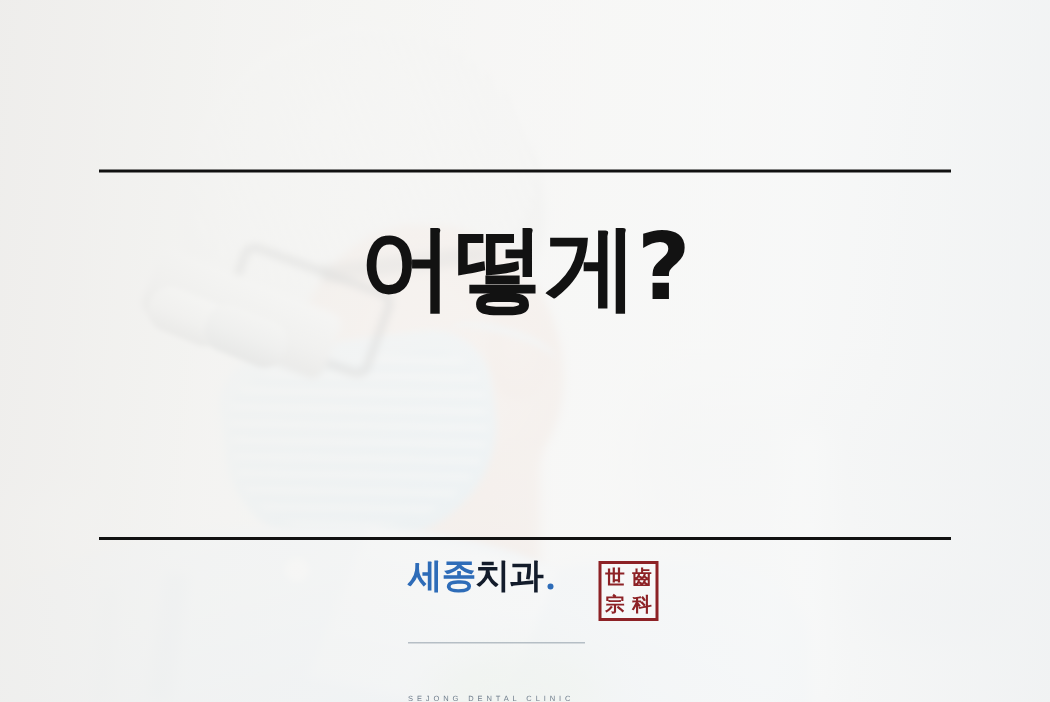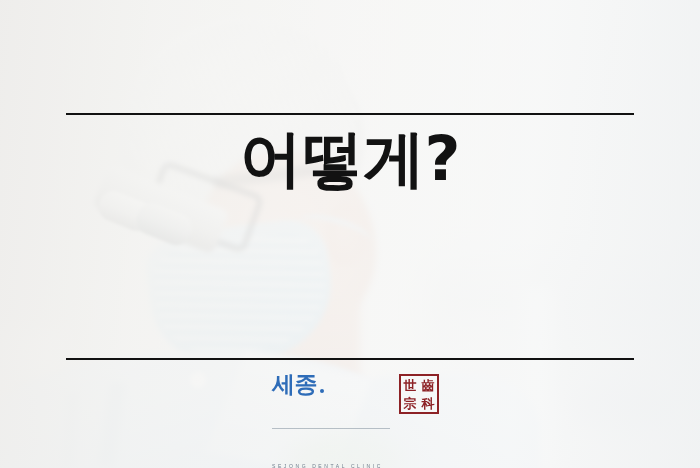--- a/index.html
+++ b/index.html
@@ -377,21 +377,21 @@
     font-size: 62px;
     line-height: 1.02;
     letter-spacing: -0.5px;
     font-family: "DejaVu Sans", "Liberation Sans", sans-serif;
   }
   .headline .line {
     display: block;
     white-space: nowrap;
   }
   .headline .line-2 {
-    margin-top: 1px;
+    margin-top: 20px;
   }
 
   
   .logo {
     position: absolute;
     left: 272px;
     top: 373px;
     width: 175px;
     height: 42px;
     display: flex;
@@ -514,20 +514,21 @@
     <div class="headline">
       <span class="line line-2">어떻게?</span>
     </div>
 
     <div class="rule rule-bottom"></div>
 
     <div class="logo">
       <div class="logo-word">
         <div class="logo-main">
           <span class="logo-blue">세종</span>
+          <span class="logo-dark">치과</span>
           <span class="logo-dot"></span>
         </div>
         <div class="logo-underline"></div>
         <div class="logo-tagline">SEJONG DENTAL CLINIC</div>
       </div>
       <div class="logo-seal">
         <span>世</span>
         <span>齒</span>
         <span>宗</span>
         <span>科</span>

